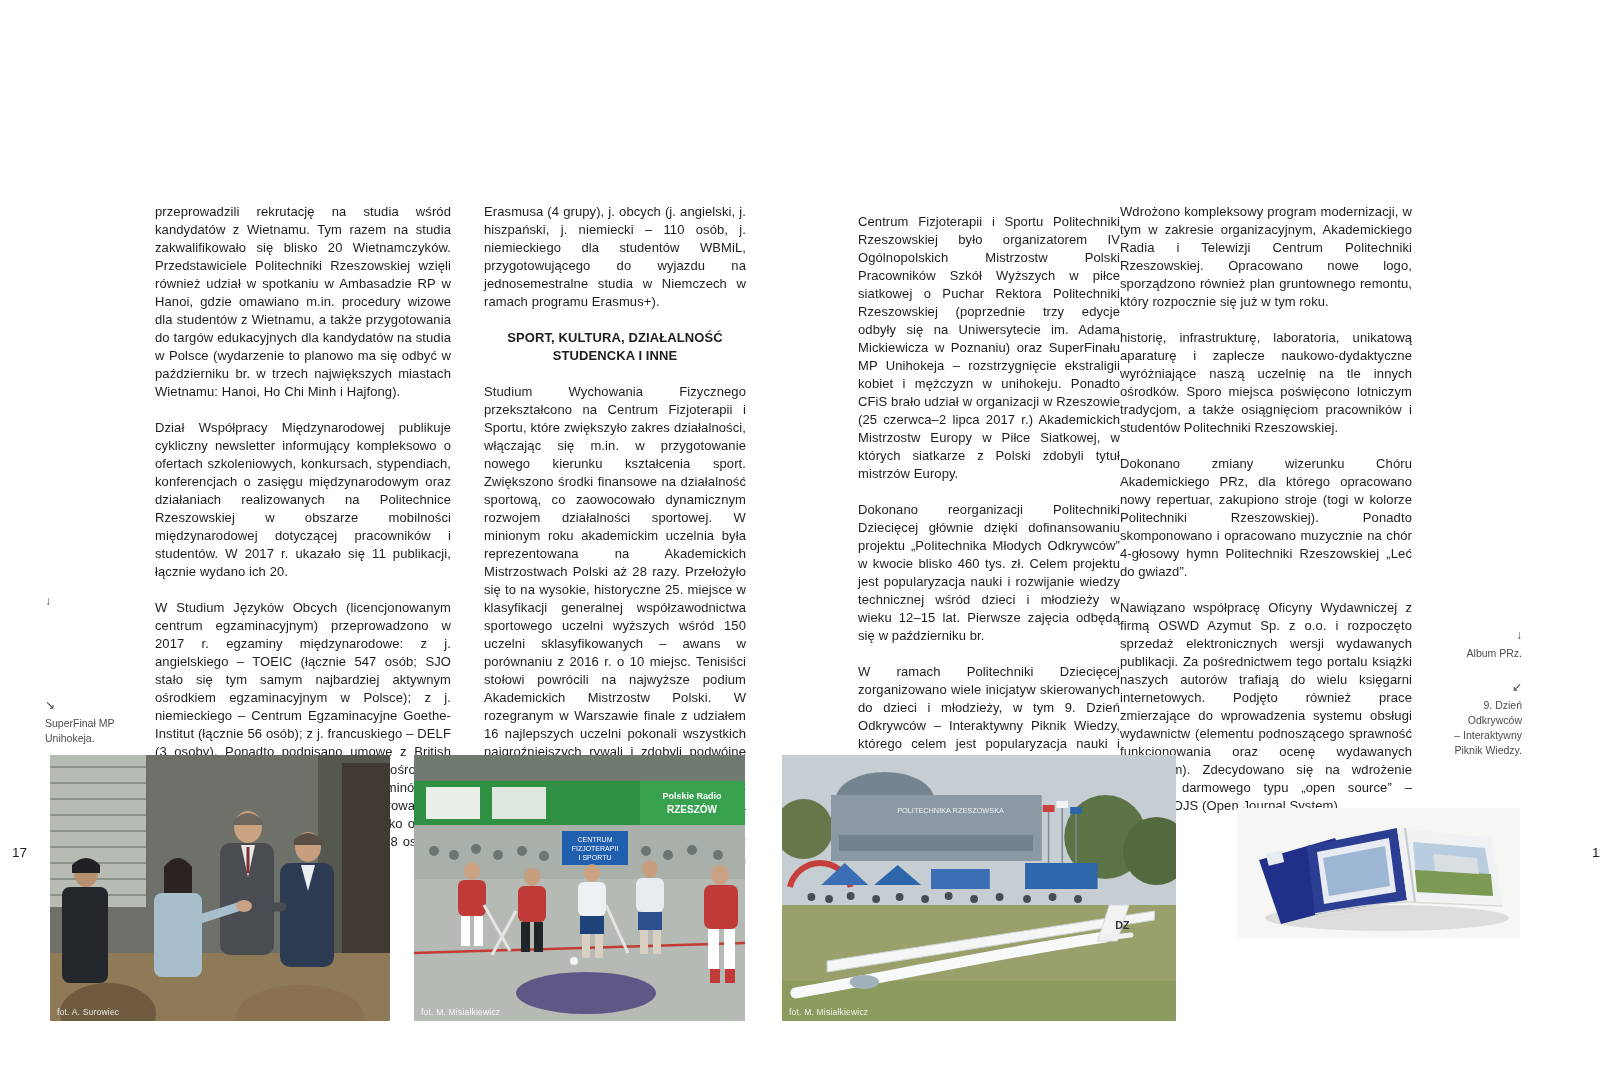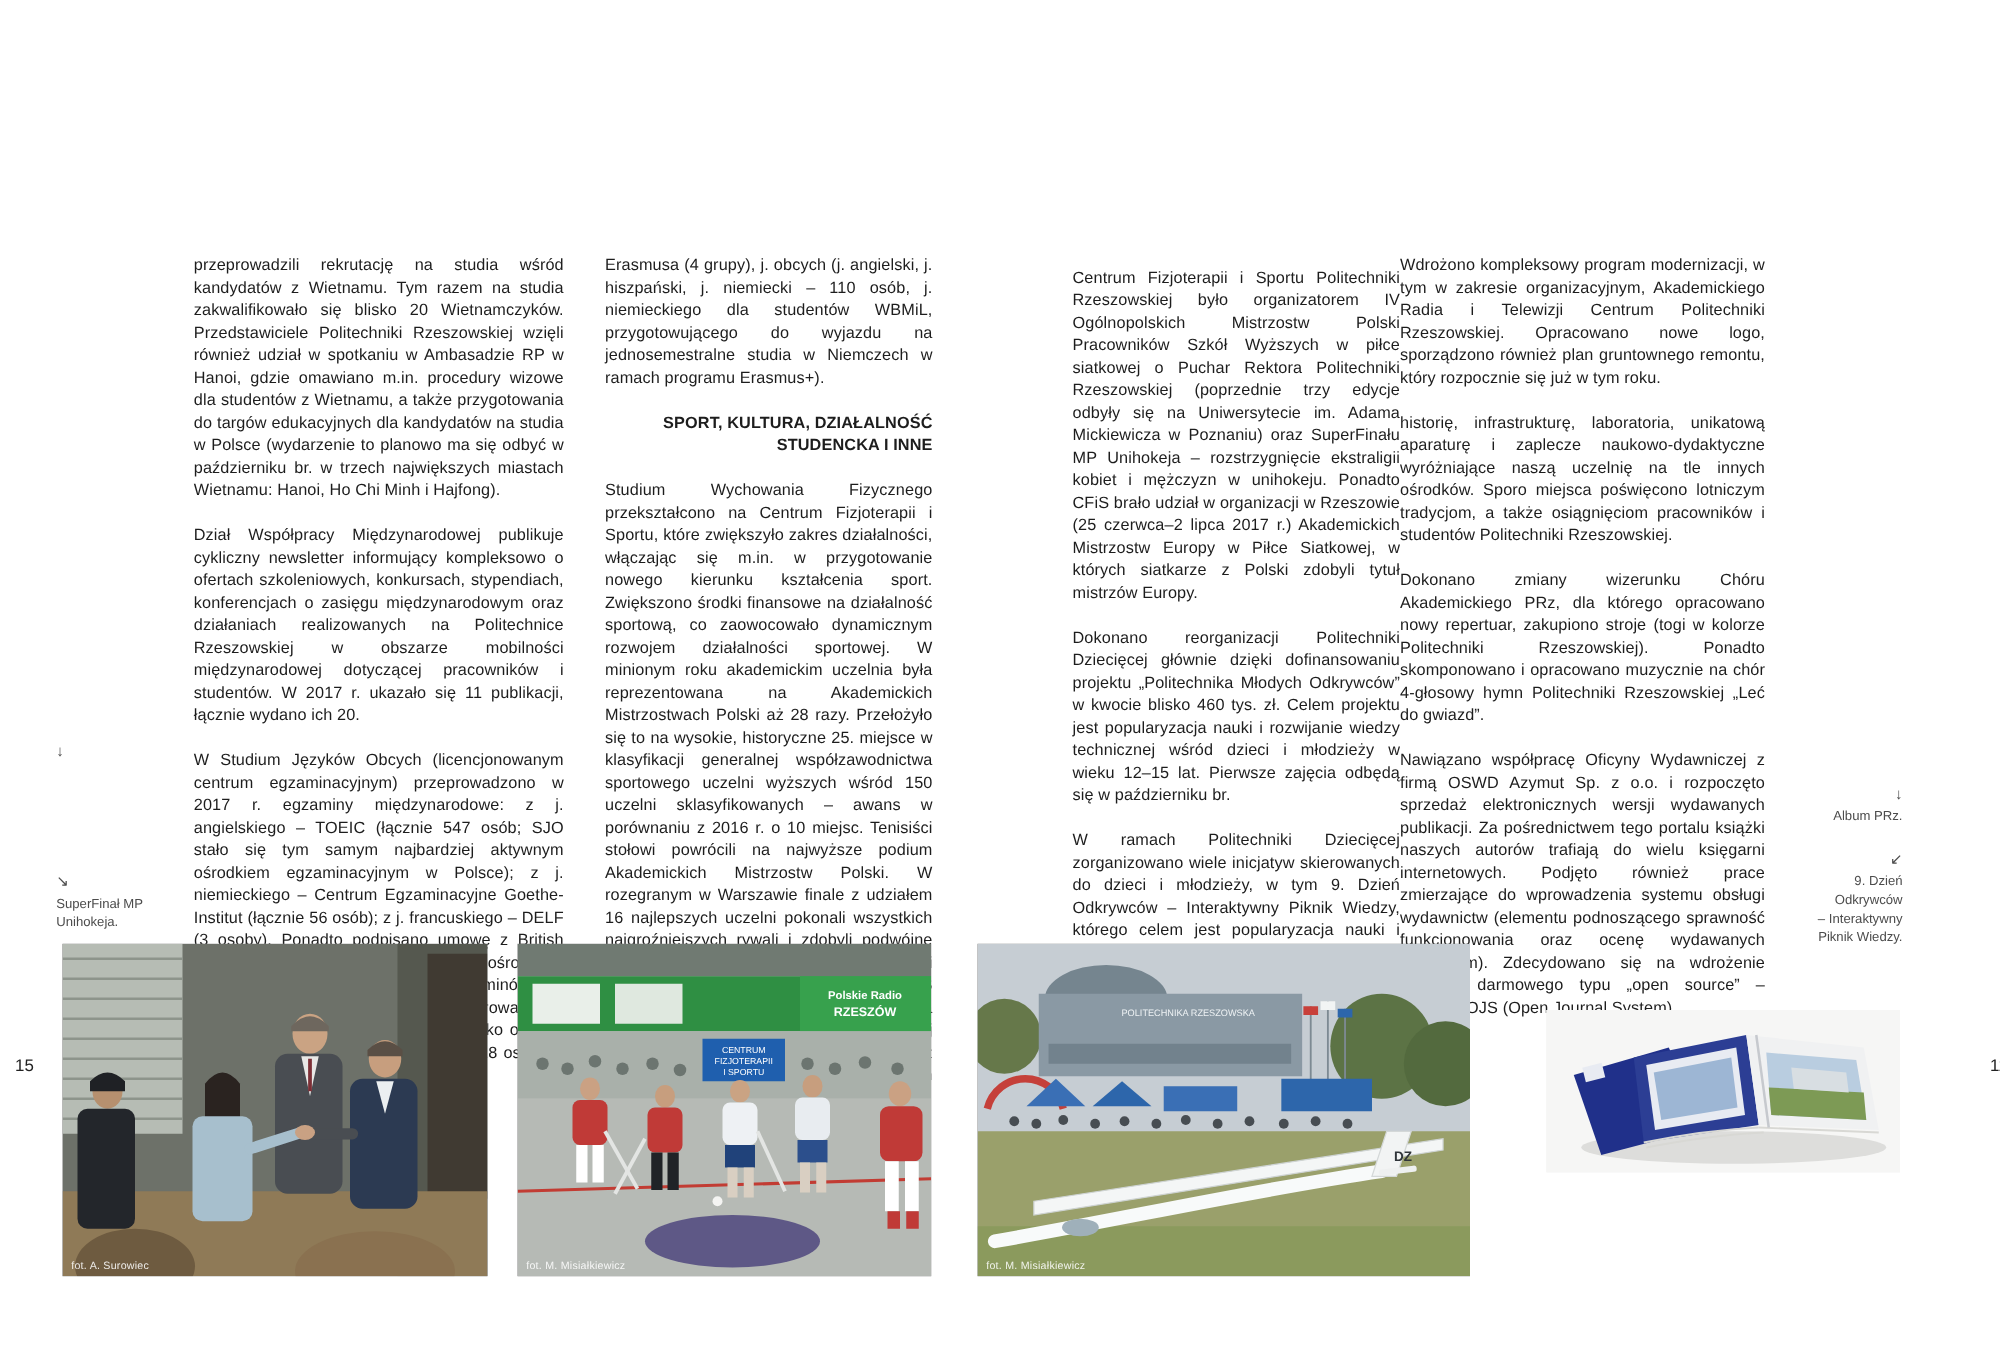--- a/index.html
+++ b/index.html
@@ -1,37 +1,37 @@
 <!DOCTYPE html>
 <html lang="pl"><head>
 <meta charset="utf-8">
 <style>
   html,body{margin:0;padding:0;background:#ffffff;}
   body{width:1600px;height:1085px;position:relative;font-family:"Liberation Sans",sans-serif;color:#1d1d1d;}
   .spread{position:absolute;inset:0;background:#ffffff;overflow:hidden;}
   .col{position:absolute;font-size:13px;line-height:18px;text-align:justify;letter-spacing:0.1px;}
   .col p{margin:0 0 18px 0;}
   .col p:last-child{margin-bottom:0;}
-  .col .subhead{font-weight:bold;margin:0 0 18px 0;text-align:right;}
+  .col .subhead{font-weight:bold;margin:0 0 18px 0;text-align:center;}
   .margin-caption{position:absolute;font-size:10.5px;line-height:15px;color:#4c4c4c;}
   .margin-caption .arrow{display:block;font-size:12px;margin-bottom:3px;color:#4c4c4c;}
   .margin-caption .cap-text{white-space:pre-line;display:block;}
   .margin-caption.right{text-align:right;}
   .pagenum{position:absolute;font-size:13.5px;color:#222;}
   .photo{position:absolute;overflow:hidden;background:#888;}
   .photo svg{display:block;width:100%;height:100%;}
   .photo-credit{position:absolute;left:7px;bottom:4px;font-size:8.5px;color:rgba(255,255,255,0.88);letter-spacing:0.2px;}
   .photo.clean{background:#f6f6f5;}
 </style>
 </head>
 <body>
 
 <div class="spread">
 
-  <div class="pagenum" style="left:12px;top:845px;">15</div>
+  <div class="pagenum" style="left:12px;top:845px;">17</div>
   <div class="pagenum" style="left:1592px;top:845px;">11</div>
 
   <div class="margin-caption" style="left:45px;top:594px;width:112px;">
     <span class="arrow">↓</span>
   </div>
   <div class="margin-caption" style="left:45px;top:698px;width:112px;">
     <span class="arrow">↘</span>
     <span class="cap-text">SuperFinał MP
 Unihokeja.</span>
   </div>

